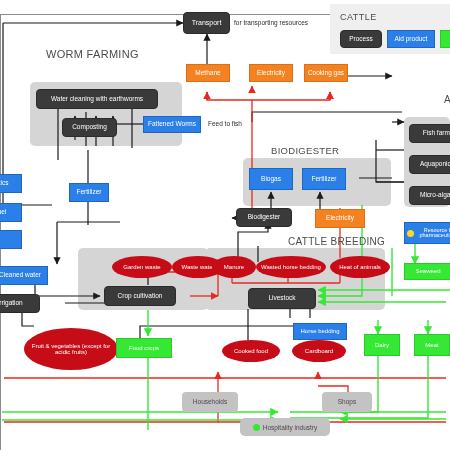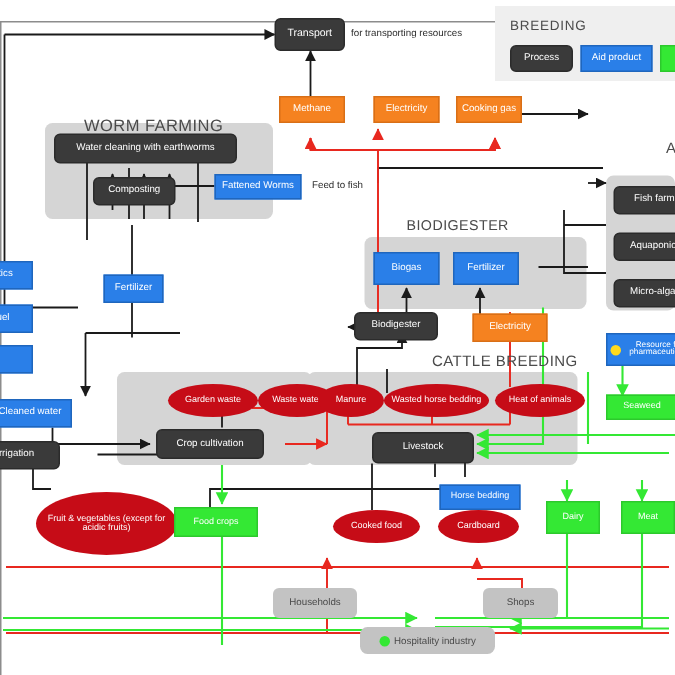--- a/index.html
+++ b/index.html
@@ -156,42 +156,42 @@
       <path d="M446,412 L340,412" marker-end="url(#ag)"></path>
       <path d="M446,419 L340,419" marker-end="url(#ag)"></path>
       <path d="M362,205 L362,296 L318,296" marker-end="url(#ag)"></path>
       <path d="M472,290 L318,290" marker-end="url(#ag)"></path>
       <path d="M446,302 L318,302" marker-end="url(#ag)"></path>
       <path d="M415,240 L415,264" marker-end="url(#ag)"></path>
       <path d="M392,248 L392,296"></path>
     </g>
   </svg>
 
-  <div class="grouptitle" style="left:46px;top:78px;font-size:11px;margin-left:10px;">WORM FARMING</div>
+  <div class="grouptitle" style="left:46px;top:48px;font-size:11px;">WORM FARMING</div>
   <div class="grouptitle" style="left:271px;top:145px;font-size:9.5px;">BIODIGESTER</div>
   <div class="grouptitle" style="left:288px;top:236px;font-size:10px;">CATTLE BREEDING</div>
   <div class="grouptitle" style="left:444px;top:94px;font-size:10px;">A</div>
 
   <div class="node process" style="left:183px;top:12px;width:47px;height:22px;font-size:7px;">
     <span>Transport</span>
   </div>
   <div class="plain" style="left:234px;top:19px;font-size:6.5px;">for transporting resources</div>
 
   <div class="node orange" style="left:186px;top:64px;width:44px;height:18px;font-size:6.5px;">
     <span>Methane</span>
   </div>
   <div class="node orange" style="left:249px;top:64px;width:44px;height:18px;font-size:6.5px;">
     <span>Electricity</span>
   </div>
   <div class="node orange" style="left:304px;top:64px;width:44px;height:18px;font-size:6.5px;">
     <span>Cooking gas</span>
   </div>
 
   <div class="legendbox" style="left:330px;top:4px;width:120px;height:50px;"></div>
-  <div class="legendtitle" style="left:340px;top:12px;font-size:9px;">BREEDING</div>
+  <div class="legendtitle" style="left:340px;top:12px;font-size:9px;">CATTLE</div>
   <div class="node process" style="left:340px;top:30px;width:42px;height:18px;font-size:6.5px;">
     <span>Process</span>
   </div>
   <div class="node aid" style="left:387px;top:30px;width:48px;height:18px;font-size:6.5px;">
     <span>Aid product</span>
   </div>
   <div class="node green" style="left:440px;top:30px;width:28px;height:18px;font-size:6.5px;">
     <span></span>
   </div>
 

